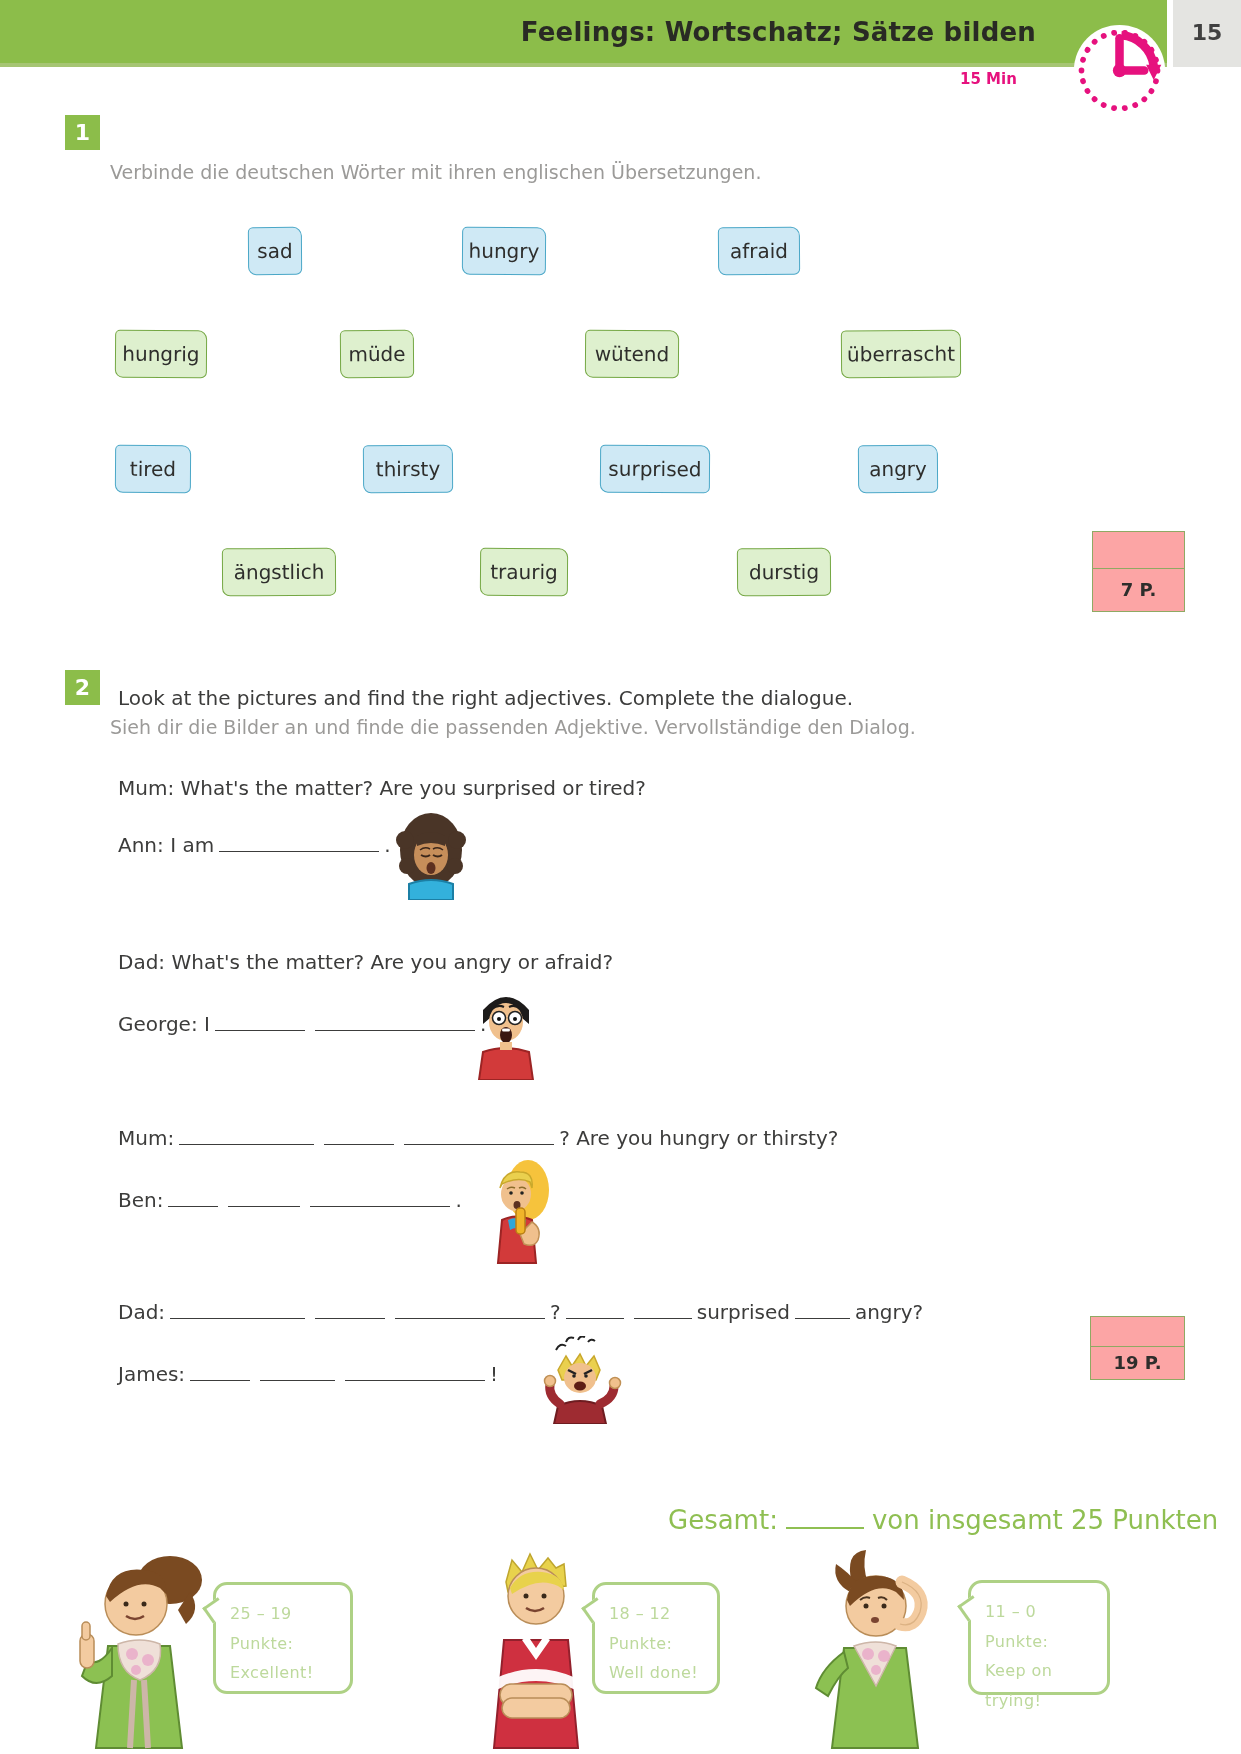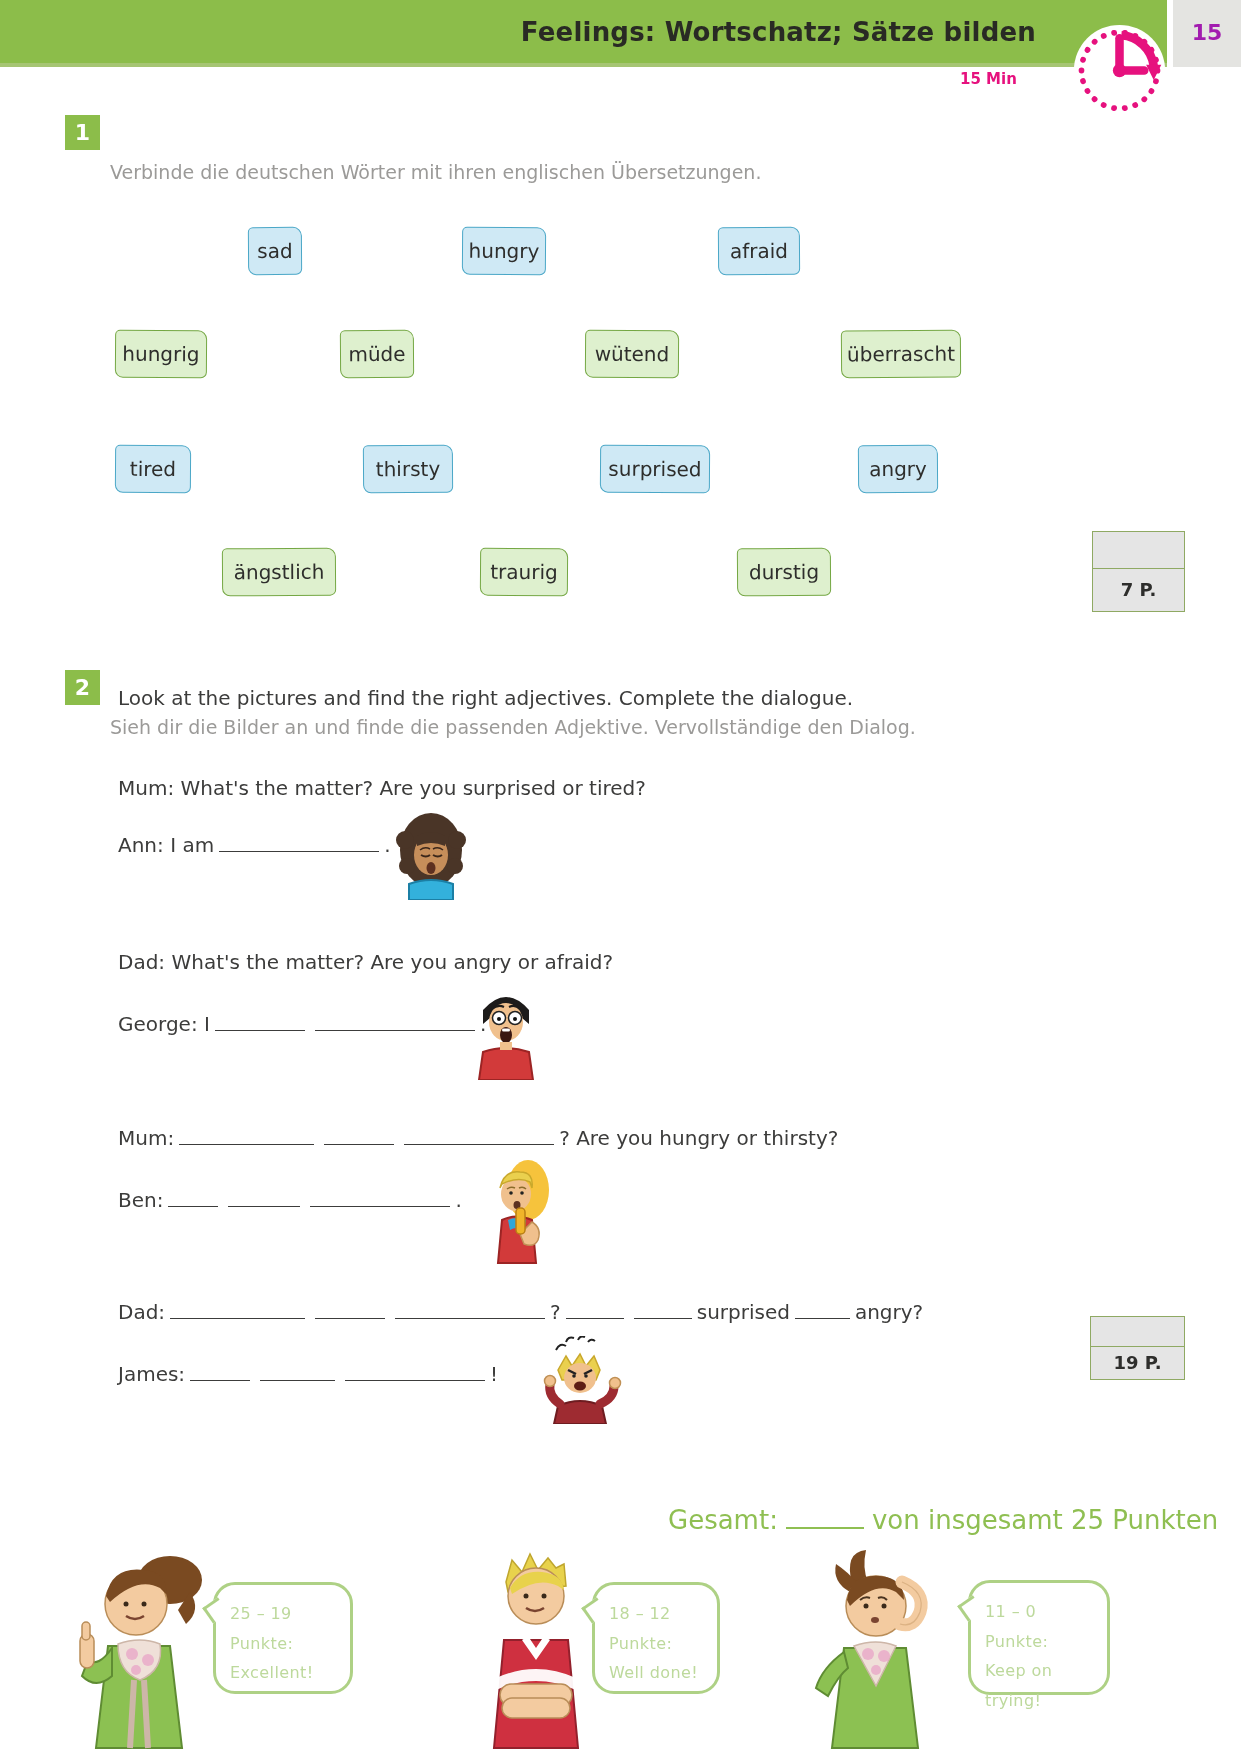--- a/index.html
+++ b/index.html
@@ -2,47 +2,47 @@
 <html><head>
 <meta charset="utf-8">
 <style>
   html,body{margin:0;padding:0;background:#ffffff;}
   .page{position:relative;width:1241px;height:1754px;background:#fff;overflow:hidden;
         font-family:"DejaVu Sans","Liberation Sans",sans-serif;color:#3c3c3b;}
   
   .header-bar{position:absolute;left:0;top:0;width:1167px;height:63px;background:#8cbd4a;border-bottom:4px solid #a6c573;}
   .header-title{position:absolute;top:17px;right:205px;font-size:26px;font-weight:bold;color:#292a24;letter-spacing:.2px;}
   .page-num-box{position:absolute;left:1173px;top:0;width:68px;height:67px;background:#e4e4e1;}
-  .page-num{position:absolute;left:0;top:20px;width:68px;text-align:center;font-size:22px;font-weight:bold;color:#a21caf;}
+  .page-num{position:absolute;left:0;top:20px;width:68px;text-align:center;font-size:22px;font-weight:bold;color:#404040;}
   .clock-badge{position:absolute;left:1072px;top:23px;width:95px;height:95px;}
   .time-label{position:absolute;left:960px;top:70px;width:78px;text-align:left;font-size:15px;font-weight:bold;color:#e6117e;}
   
   .num-box{position:absolute;left:65px;width:35px;height:35px;background:#8cbd4a;color:#fff;
            font-size:22px;font-weight:bold;text-align:center;line-height:35px;}
   .instr-en{position:absolute;left:118px;font-size:20px;color:#3c3c3b;}
   .instr-de{position:absolute;left:110px;font-size:19px;color:#9b9a98;}
   
   .wordbox{position:absolute;height:46px;display:flex;align-items:center;justify-content:center;
            font-size:20px;color:#2e2e2c;border-radius:5px 9px 6px 8px;}
   .wordbox.en{background:#cfe9f5;border:1.6px solid #4aa7c7;}
   .wordbox.de{background:#def0ce;border:1.6px solid #74a743;}
   .tilt-a{transform:rotate(-.4deg);} .tilt-b{transform:rotate(.4deg);}
   
-  .pointsbox{position:absolute;background:#e5e5e5;border:1.5px solid #8fa963;}
+  .pointsbox{position:absolute;background:#fca5a5;border:1.5px solid #8fa963;}
   .pts-space{border-bottom:1.5px solid #8fa963;}
   .pts-label{display:flex;align-items:center;justify-content:center;font-weight:bold;font-size:18px;color:#2e2e2c;}
   
   .dline{position:absolute;left:118px;font-size:20px;color:#3c3c3b;white-space:nowrap;}
   .blank{display:inline-block;height:5px;border-bottom:1.6px solid #3c3c3b;margin:0 5px;}
   .illus{position:absolute;}
   
   .total-line{position:absolute;left:668px;top:1505px;font-size:26px;color:#8fbf52;white-space:nowrap;}
   .total-blank{display:inline-block;width:78px;height:6px;border-bottom:2px solid #8fbf52;margin:0 8px;}
   
-  .bubble{position:absolute;background:#fff;border:3px solid #aed185;border-radius:22px;padding:14px 10px 8px 14px;box-sizing:border-box;}
+  .bubble{position:absolute;background:#fff;border:3px solid #aed185;border-radius:14px;padding:14px 10px 8px 14px;box-sizing:border-box;}
   .bubble::before{content:"";position:absolute;left:-10px;top:16px;width:16px;height:16px;background:#fff;
                   border-left:3px solid #aed185;border-top:3px solid #aed185;transform:rotate(-35deg);}
   .b-range,.b-text{font-size:16px;color:#bdd99c;line-height:1.85;letter-spacing:.4px;}
 </style>
 </head>
 <body>
 
 <div class="page">
 
   <div class="header-bar"></div>

